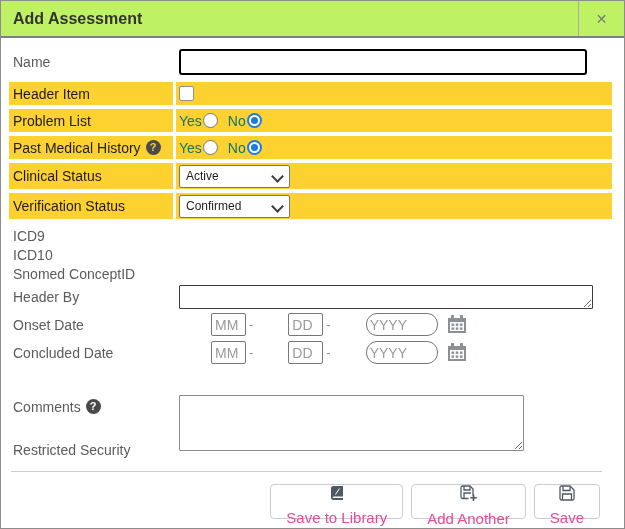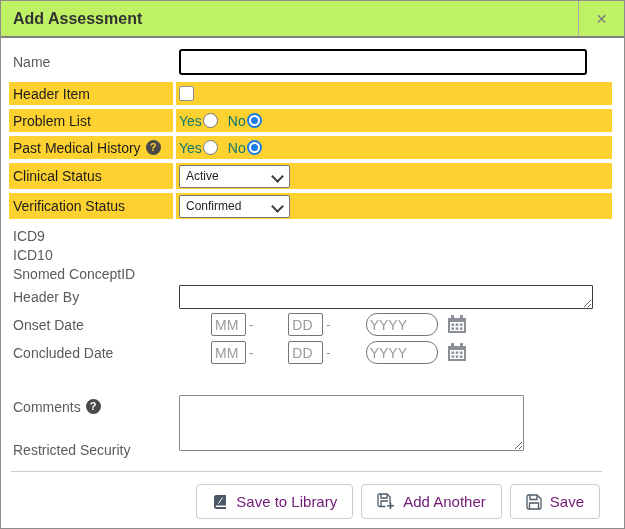--- a/index.html
+++ b/index.html
@@ -147,25 +147,26 @@
     border-top: 1px solid #ccc;
   }
   .footer {
     display: flex; justify-content: flex-end; gap: 8px;
     padding: 12px 12px 0 0;
   }
   .btn {
     height: 35px;
     background: #fff;
     border: 1px solid #c8ccd0; border-radius: 4px;
-    font-size: 15px; color: #701a75;
+    font-size: 15px; color: #ec4899;
     padding: 0 15px;
     display: flex; align-items: center; gap: 8px;
     cursor: pointer;
     font-family: "Liberation Sans", "DejaVu Sans", sans-serif;
+    flex-direction: column;
   }
   .btn svg { flex: 0 0 auto; }
 </style>
 </head>
 <body>
 
 <div class="modal">
 
   <div class="titlebar">
     <h1>Add Assessment</h1>

